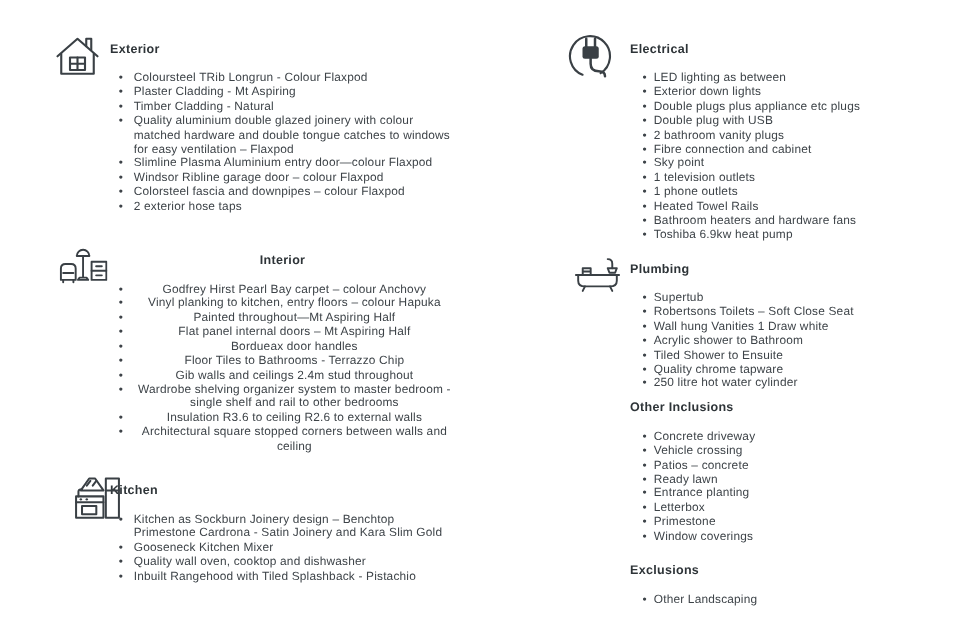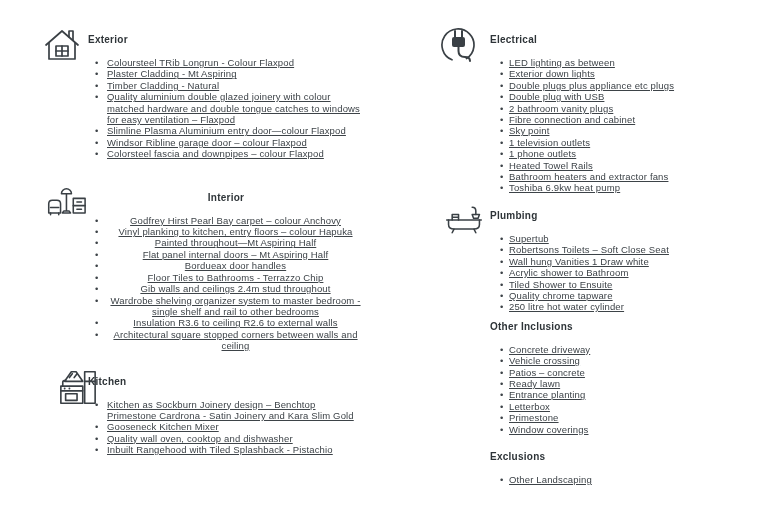--- a/index.html
+++ b/index.html
@@ -6,21 +6,21 @@
   body {
     width: 768px; height: 512px;
     background: #ffffff;
     font-family: "Liberation Sans", sans-serif;
     color: #3d4348;
     position: relative;
     overflow: hidden;
   }
   .col { position: absolute; top: 30px; }
   .col-left  { left: 42px;  width: 322px; }
-  .col-right { left: 440px; width: 295px; }
+  .col-right { left: 454px; width: 295px; }
 
   .sec { position: relative; }
   .sec .icon {
     position: absolute; left: 0; top: -4px;
     width: 40px; height: 40px;
     display: flex; align-items: flex-start; justify-content: flex-start;
   }
   .sec.indent-icon .icon { left: 16px; }
   .sec.nudge-icon .icon { left: 4px; }
   .sec h3 {
@@ -31,21 +31,21 @@
   }
   .col-left  .sec h3 { margin-left: 46px; }
   .col-right .sec h3 { margin-left: 50px; }
 
   .sec ul {
     margin: 11px 0 0 0; padding: 0;
     list-style: none;
     font-size: 9.5px; line-height: 11.4px;
     letter-spacing: 0.15px;
   }
-  .sec ul li { position: relative; text-decoration: underline; }
+  .sec ul li { position: relative; }
   .col-left  .sec ul li { padding-left: 65px; }
   .col-left  .sec ul li::before { content: "•"; position: absolute; left: 53px; top: 0; }
   .col-right .sec ul li { padding-left: 69px; }
   .col-right .sec ul li::before { content: "•"; position: absolute; left: 60px; top: 0; }
 
   
   .sec.m-interior { margin-top: 28px; text-align: center; }
   .sec.m-kitchen  { margin-top: 20px; }
   .sec.m-plumbing { margin-top: 12px; }
   .sec.m-other    { margin-top: 4px;  }
@@ -71,20 +71,21 @@
     </span>
     <h3>Exterior</h3>
     <ul>
         <li>Coloursteel TRib Longrun - Colour Flaxpod</li>
         <li>Plaster Cladding - Mt Aspiring</li>
         <li>Timber Cladding - Natural</li>
         <li>Quality aluminium double glazed joinery with colour matched hardware and double tongue catches to windows for easy ventilation – Flaxpod</li>
         <li>Slimline Plasma Aluminium entry door—colour Flaxpod</li>
         <li>Windsor Ribline garage door – colour Flaxpod</li>
         <li>Colorsteel fascia and downpipes – colour Flaxpod</li>
+        <li>2 exterior hose taps</li>
       </ul>
   </section>
 
   <section class="sec m-interior nudge-icon">
     <span class="icon">
       <svg width="42" height="36" viewBox="0 0 44 38">
         <path d="M3 31 V21 Q3 17 7 17 H12 Q16 17 16 21 V31 Z"></path>
         <path d="M5 25 H14 M5 31 V33 M14 31 V33"></path>
         <path d="M17 10 A5.5 5.5 0 0 1 28 10 Z"></path>
         <path d="M22.5 10 V29 M18 31 H27 L25.5 29 H19.5 Z"></path>
@@ -149,21 +150,21 @@
         <li>LED lighting as between</li>
         <li>Exterior down lights</li>
         <li>Double plugs plus appliance etc plugs</li>
         <li>Double plug with USB</li>
         <li>2 bathroom vanity plugs</li>
         <li>Fibre connection and cabinet</li>
         <li>Sky point</li>
         <li>1 television outlets</li>
         <li>1 phone outlets</li>
         <li>Heated Towel Rails</li>
-        <li>Bathroom heaters and extractor fans</li>
+        <li>Bathroom heaters and hardware fans</li>
         <li>Toshiba 6.9kw heat pump</li>
       </ul>
   </section>
 
   <section class="sec m-plumbing nudge-icon">
     <span class="icon">
       <svg width="42" height="36" viewBox="0 0 44 36">
         <path d="M35 12 V8 Q35 4 31 4"></path>
         <path d="M31 12 H39 L37.5 16 H32.5 Z"></path>
         <path d="M3 18 H41"></path>

